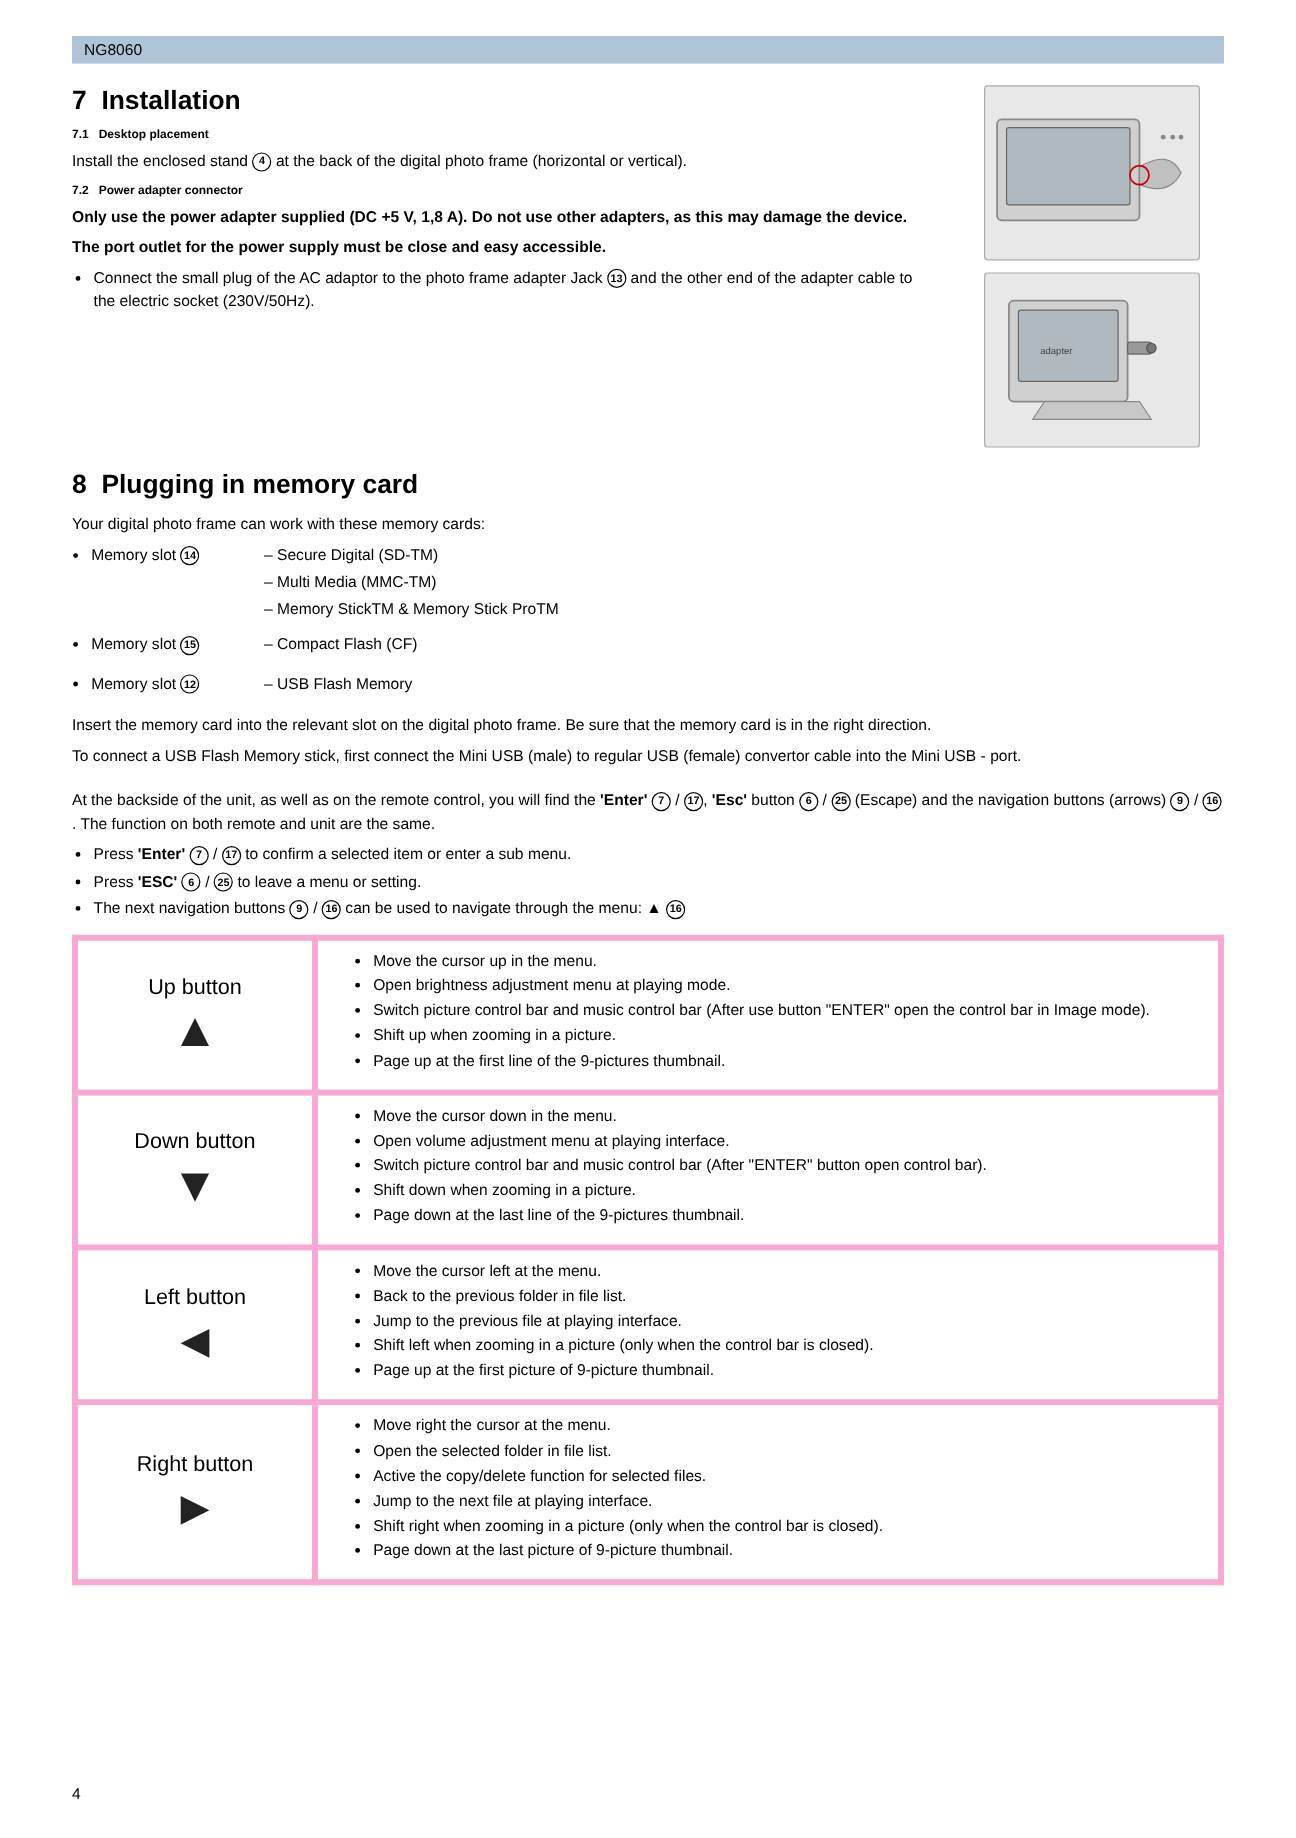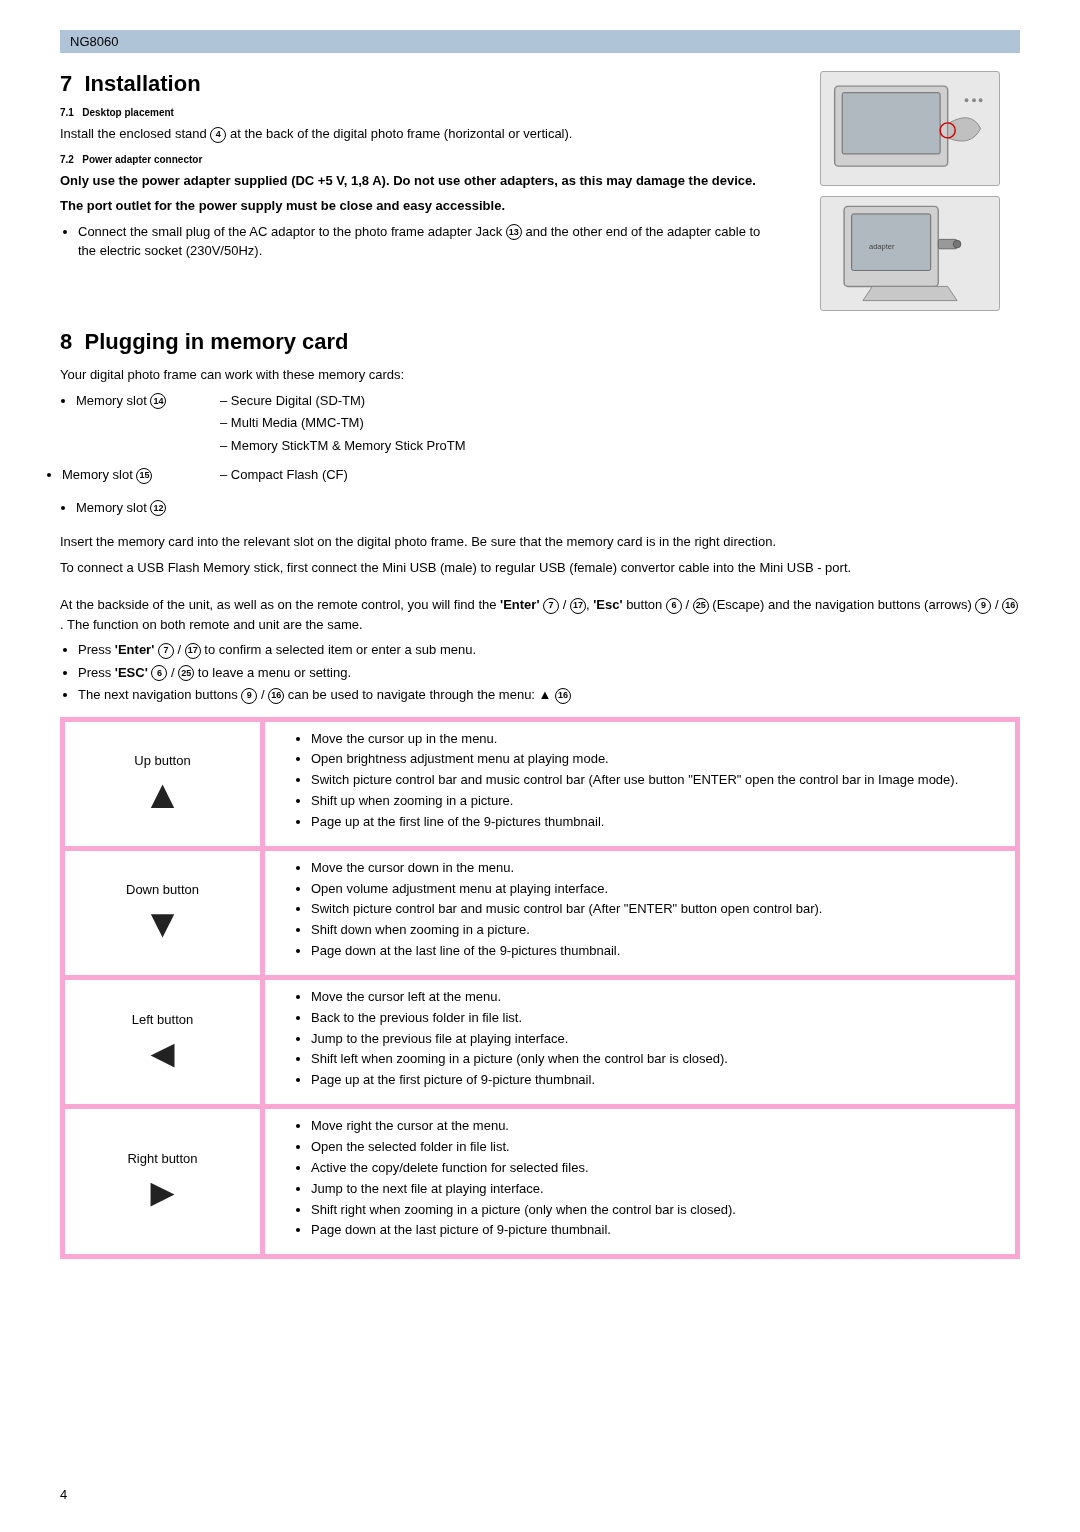--- a/index.html
+++ b/index.html
@@ -48,21 +48,21 @@
     }
     .two-col .img-col {
       width: 220px;
       display: flex;
       flex-direction: column;
       align-items: center;
       gap: 10px;
     }
     .device-img {
       width: 180px;
-      height: 115px;
+      height: 146px;
       border: 1.5px solid #aaa;
       background: #e8e8e8;
       display: flex;
       align-items: center;
       justify-content: center;
       border-radius: 3px;
       position: relative;
       overflow: hidden;
     }
     .device-img svg {
@@ -92,21 +92,21 @@
       border: 5px solid #f9a8d4;
       vertical-align: middle;
       padding: 8px 28px;
     }
     .nav-table .btn-cell {
       width: 200px;
       text-align: center;
       vertical-align: middle;
     }
     .btn-label {
-      font-size: 13px;
+      font-size: 18px;
       margin-bottom: 6px;
     }
     .arrow-icon {
       font-size: 40px;
       line-height: 1;
       color: #222;
     }
     .desc-cell ul {
       list-style: disc;
       margin-left: 18px;
@@ -228,36 +228,41 @@
           <ul class="dash-list">
             <li>Secure Digital (SD-TM)</li>
             <li>Multi Media (MMC-TM)</li>
             <li>Memory StickTM &amp; Memory Stick ProTM</li>
           </ul>
         </div>
       </div>
 
       <div class="memory-row">
         <div class="memory-label">
-          <ul class="bullet-list" style="margin-left:2px;text-align:right;">
+          <ul class="bullet-list" style="margin-left:16px;text-align:right;">
               <li>Memory slot <span class="circle-num">15</span></li>
             </ul>
         </div>
         <div class="memory-desc">
           <ul class="dash-list">
             <li>Compact Flash (CF)</li>
           </ul>
         </div>
       </div>
 
       <div class="memory-row">
         <div class="memory-label">
           <ul class="bullet-list" style="margin-left:16px;">
               <li>Memory slot <span class="circle-num">12</span></li>
             </ul>
+        </div>
+        <div class="memory-desc">
+          <ul class="dash-list">
+            <li>USB Flash Memory</li>
+          </ul>
         </div>
       </div>
     </div>
 
     <p>Insert the memory card into the relevant slot on the digital photo frame. Be sure that the memory card is in the right direction.</p>
     <p>To connect a USB Flash Memory stick, first connect the Mini USB (male) to regular USB (female) convertor cable into the Mini USB - port.</p>
   </div>
 
   <div class="section">
 

